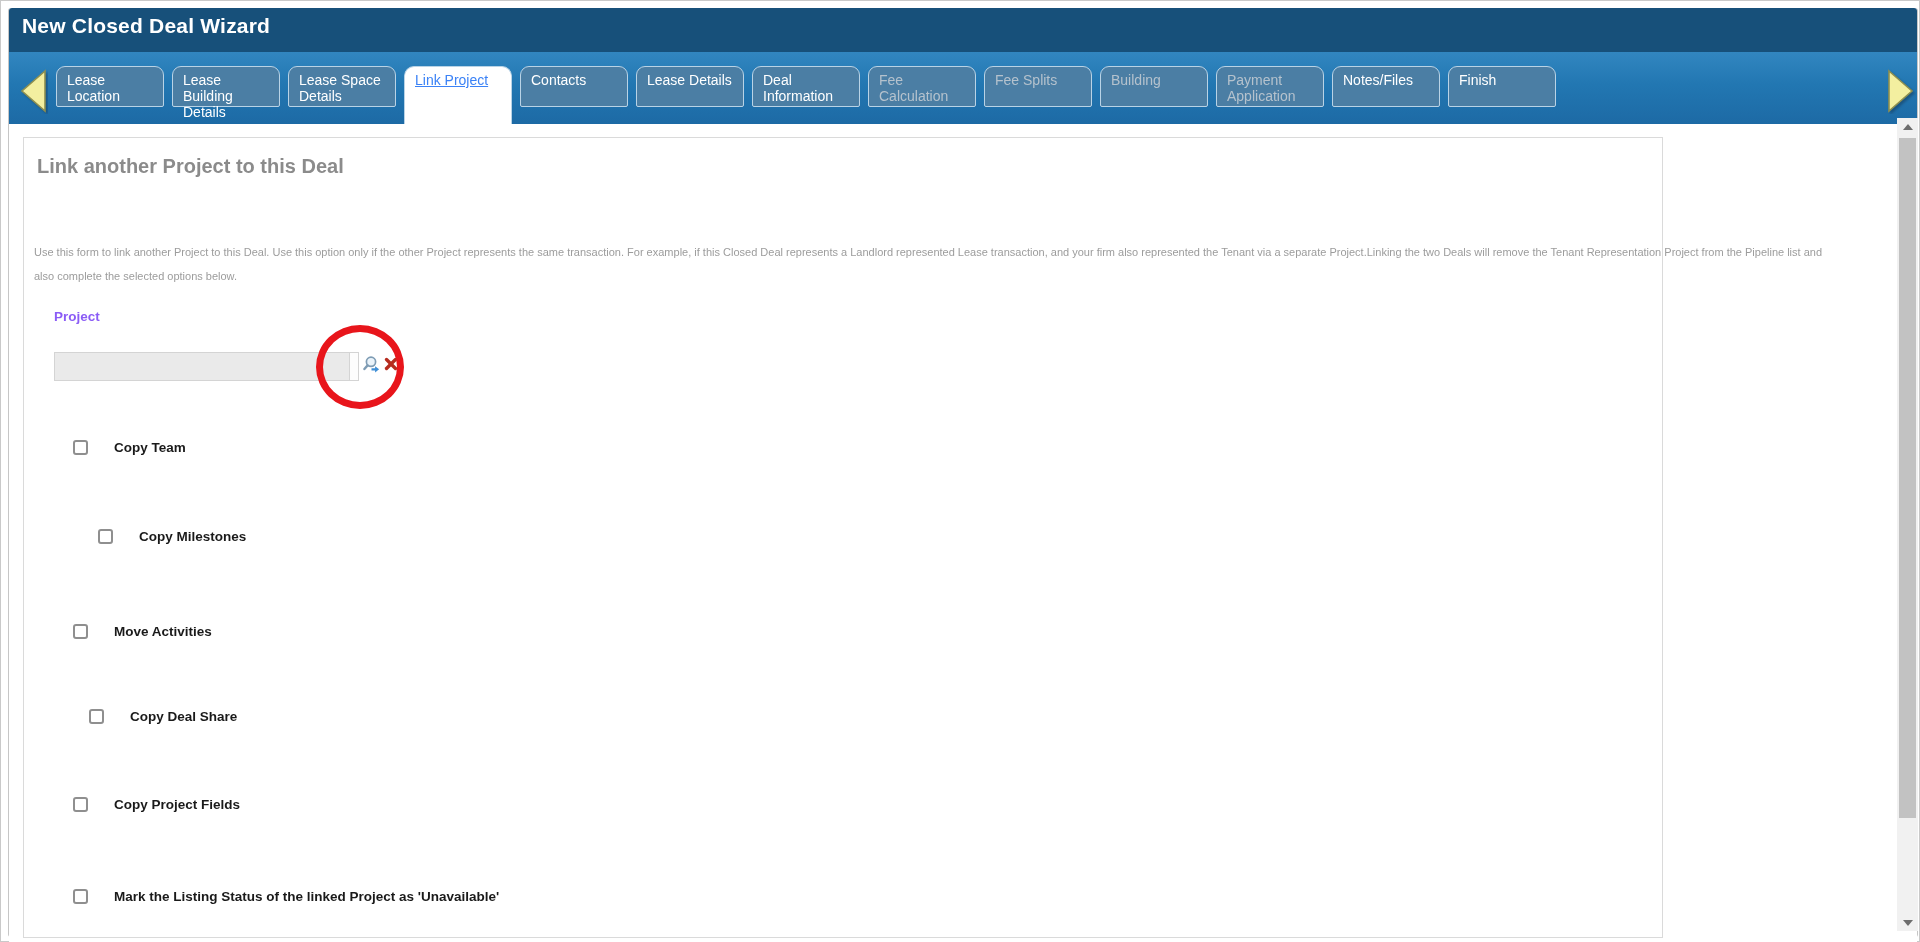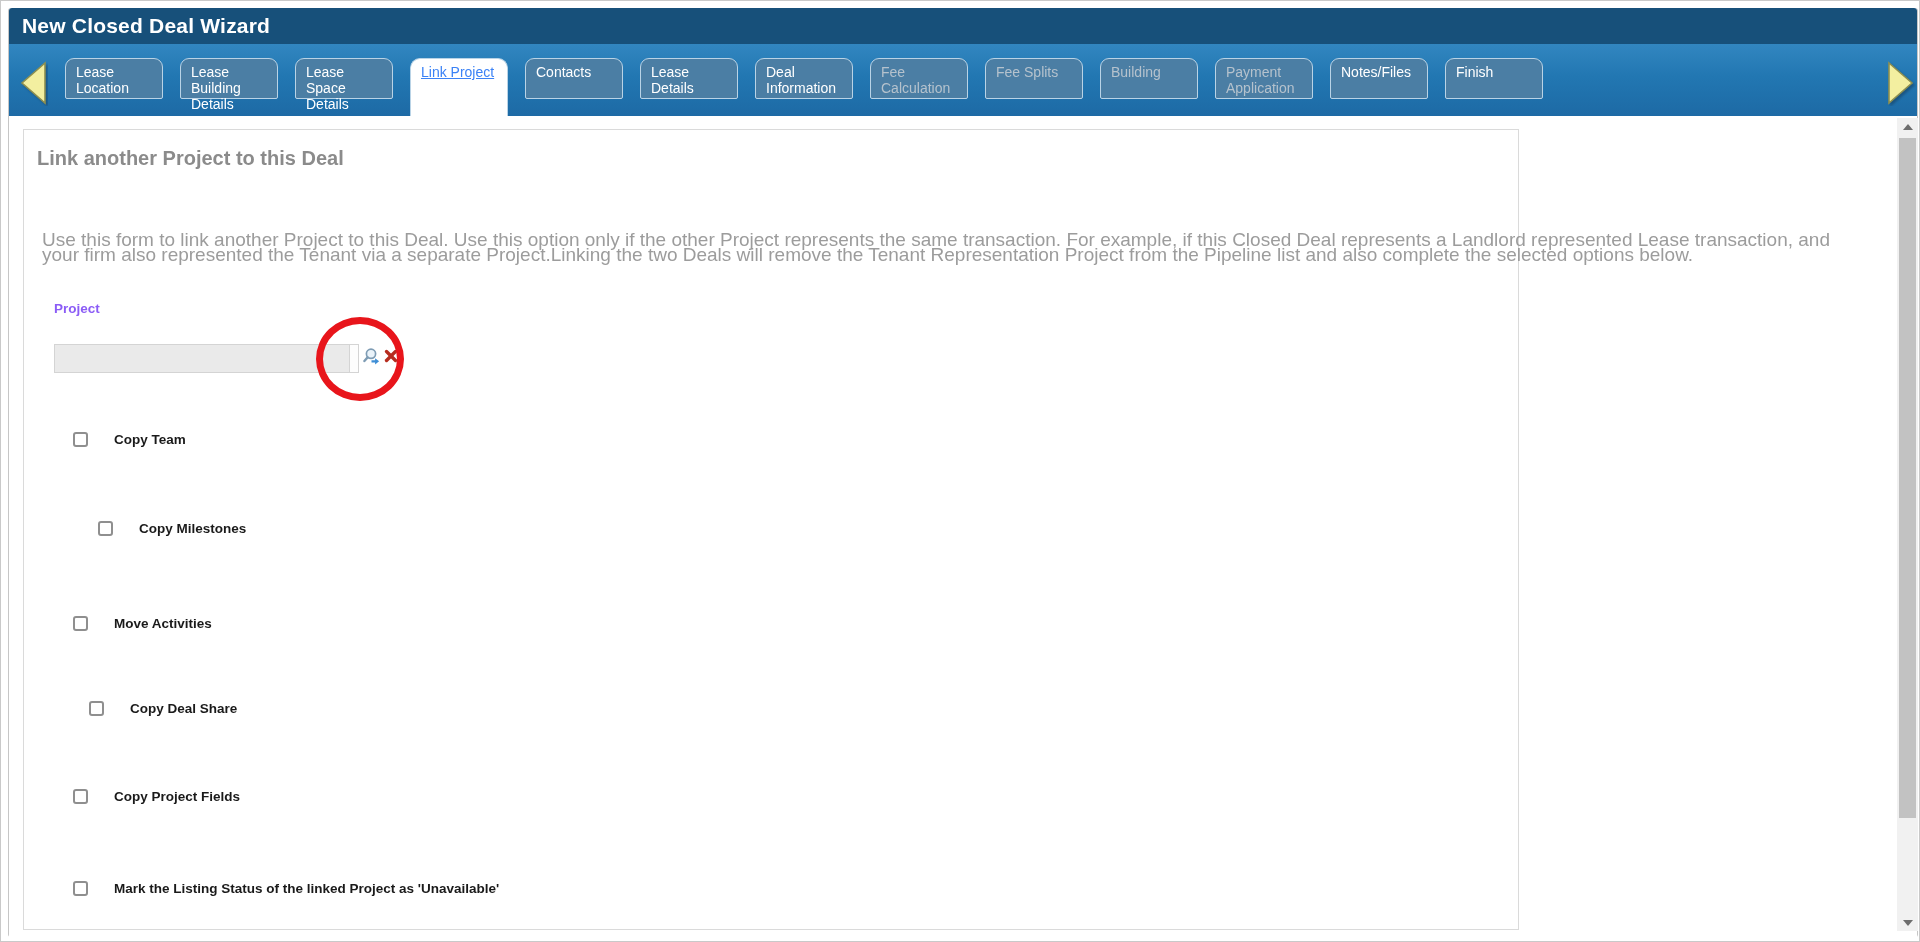--- a/index.html
+++ b/index.html
@@ -3,39 +3,39 @@
 <meta charset="utf-8">
 <style>
   * { margin:0; padding:0; box-sizing:border-box; }
   html,body { width:1920px; height:942px; background:#ffffff; font-family:"Liberation Sans", sans-serif; overflow:hidden; }
   .page { position:absolute; left:0; top:0; width:1920px; height:942px; border:1px solid #c9c9c9; background:#fff; }
 
   
   .wizard { position:absolute; left:7px; top:7px; width:1910px; height:929px; border:1px solid #c6c6c6; border-top:none; background:#fff; border-radius:3px; }
 
   
-  .titlebar { position:relative; height:36px; background:#17507a; border-radius:3px 3px 0 0; }
+  .titlebar { position:relative; height:44px; background:#17507a; border-radius:3px 3px 0 0; }
   .titlebar .title { color:#ffffff; font-size:21px; font-weight:bold; line-height:36px; padding-left:13px; letter-spacing:0.2px; }
 
   
   .tabstrip { position:relative; height:72px; background:linear-gradient(180deg,#3286c0 0%, #2277b2 45%, #1d6aa5 100%); }
   .nav-arrow { position:absolute; top:16px; width:30px; height:46px; cursor:pointer; }
   .nav-arrow.left  { left:9px; }
   .nav-arrow.right { right:1px; }
   .tabs { position:absolute; left:47px; top:14px; display:flex; gap:8px; }
-  .tab { width:98px; height:41px; background:#4b7ea4; border:1px solid #b9d3e6; border-radius:9px 9px 2px 2px;
-         color:#ffffff; font-size:14px; line-height:16px; padding:5px 6px 14px 10px; cursor:pointer;margin-left:9px; }
+  .tab { width:108px; height:41px; background:#4b7ea4; border:1px solid #b9d3e6; border-radius:9px 9px 2px 2px;
+         color:#ffffff; font-size:14px; line-height:16px; padding:5px 6px 14px 10px; cursor:pointer; }
   .tab.disabled { color:#b5c2cd; cursor:default; }
   .tab.active { background:#ffffff; color:#3b82f6; height:58px; border-bottom:none; border-radius:10px 10px 0 0; z-index:2;text-decoration:underline; }
 
   
   .wbody { position:relative; height:821px; background:#fff; }
-  .panel { position:absolute; left:14px; top:13px; width:1496px; height:801px; border:1px solid #dadada; background:#fff; }
+  .panel { position:absolute; left:14px; top:13px; width:1640px; height:801px; border:1px solid #dadada; background:#fff; }
   .heading { position:absolute; left:13px; top:17px; font-size:20px; font-weight:bold; color:#8b8b8b; }
-  .desc { position:absolute; left:18px; top:102px; width:1805px; font-size:19px; line-height:15px; color:#9c9c9c; }
+  .desc { position:absolute; left:10px; top:102px; width:1805px; font-size:11px; line-height:24px; color:#9c9c9c; }
   .project-label { position:absolute; left:30px; top:171px; font-size:13.5px; font-weight:bold; color:#8b5cf6; }
   .field-row { position:absolute; left:30px; top:213px; height:30px; display:flex; align-items:center; }
   .project-input { width:296px; height:29px; background:#eaeaea; border:1px solid #d4d4d4; outline:none; font-size:13px; padding:0 6px; color:#333; }
   .mini-box { width:9px; height:29px; background:#fdfdfd; border:1px solid #d4d4d4; border-left:none; }
   .icon-btn { margin-left:3px; display:inline-block; cursor:pointer; position:relative; z-index:3; }
   .red-circle { position:absolute; left:292px; top:187px; width:88px; height:84px; border:7px solid #e8151b; border-radius:50%; pointer-events:none; z-index:4; }
 
   .cb-row { position:absolute; left:49px; display:flex; align-items:flex-start; gap:26px; }
   .cb-box { width:15px; height:15px; margin-top:2px; background:#fff; border:2px solid #8f8f8f; border-radius:3px; cursor:pointer; flex:0 0 auto; }
   .cb-label { font-size:13.5px; font-weight:bold; color:#1a1a1a; line-height:19px; }

